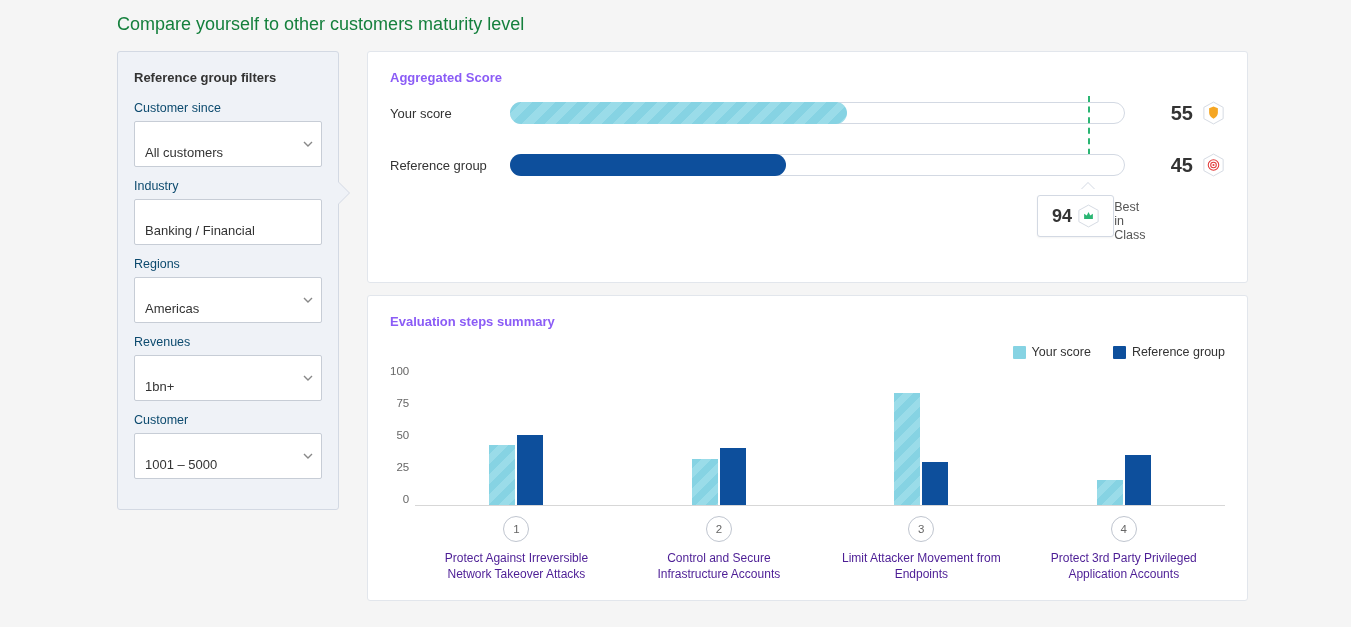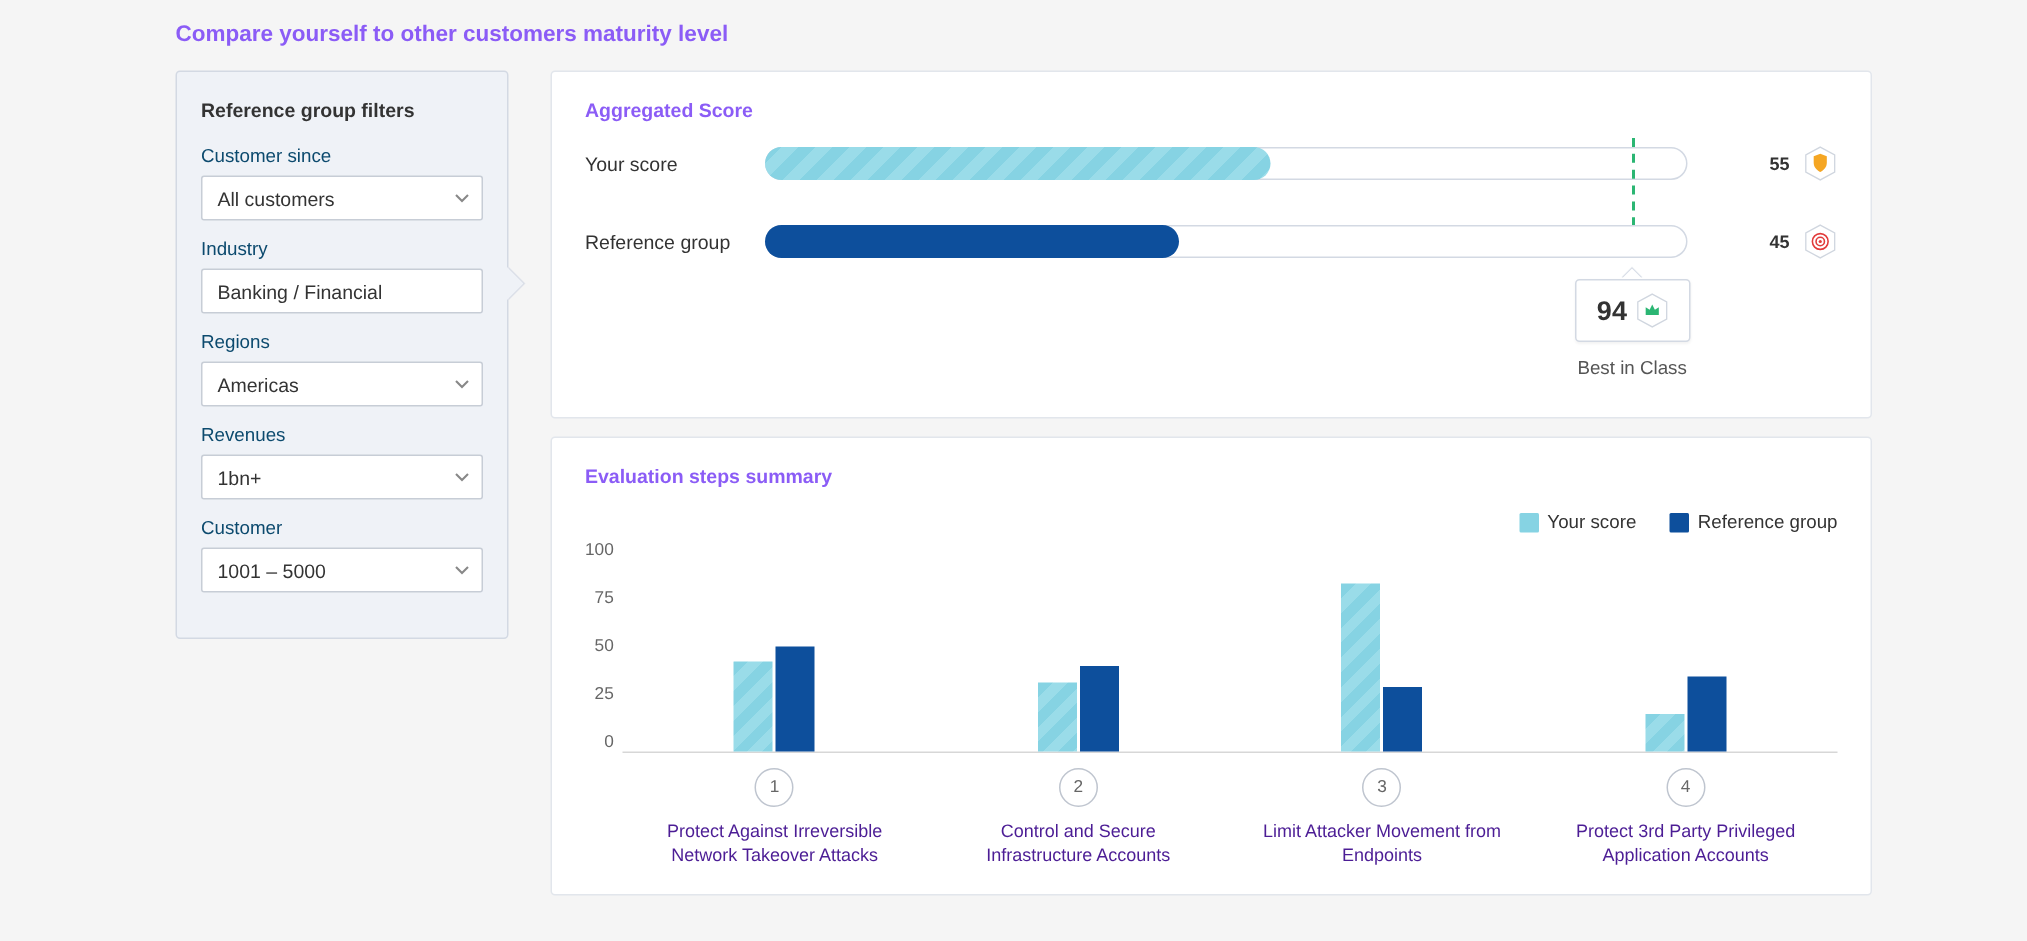--- a/index.html
+++ b/index.html
@@ -1,46 +1,46 @@
 <!DOCTYPE html>
 <html><head>
 <meta charset="utf-8">
 <style>
   html,body{margin:0;padding:0;background:#f5f5f5;font-family:"Segoe UI",Arial,sans-serif;color:#333;font-size:13px}
   .page{width:1351px;min-height:627px;box-sizing:border-box;padding:14px 0 0 117px}
-  .page-title{font-size:15px;font-weight:700;color:#8b5cf6;margin-bottom:16px}
+  .page-title{font-size:18px;font-weight:400;color:#15803d;margin-bottom:16px}
   .layout{display:flex;gap:28px;align-items:flex-start}
   
   .sidebar{width:222px;background:#eff2f7;border:1px solid #d3d9e3;border-radius:3px;padding:18px 16px;box-sizing:border-box;position:relative}
   .sidebar-title{font-weight:600;color:#333;margin-bottom:16px}
   .filter-group{margin-bottom:12px}
   .filter-label{font-size:12.5px;color:#0c4a6e;margin-bottom:6px}
-  .select{position:relative;background:#fff;border:1px solid #c7cdd6;border-radius:2px;height:28px;display:flex;align-items:center;padding:0 26px 0 10px;font-size:13px;color:#333;cursor:pointer}
+  .select{position:relative;background:#fff;border:1px solid #c7cdd6;border-radius:2px;height:28px;display:flex;align-items:center;padding:16px 26px 0 10px;font-size:13px;color:#333;cursor:pointer}
   .select .chev{position:absolute;right:8px;top:50%;transform:translateY(-50%);width:10px;height:10px;color:#888}
   .select .chev svg{display:block}
   .sidebar::after{content:"";position:absolute;right:-11px;top:130px;width:0;height:0;border-top:11px solid transparent;border-bottom:11px solid transparent;border-left:11px solid #eff2f7;filter:drop-shadow(1px 0 0 #d3d9e3)}
   
   .main{flex:0 0 880px;display:flex;flex-direction:column;gap:12px}
   .card{background:#fff;border:1px solid #e2e6ec;border-radius:3px;padding:18px 22px;box-sizing:border-box}
   .card-title{font-weight:600;color:#8b5cf6;margin-bottom:16px}
   
   .score-row{display:flex;align-items:center;margin-bottom:28px;position:relative}
   .score-row:last-of-type{margin-bottom:0}
   .score-label{width:120px;font-size:13px;color:#333}
   .bar-area{position:relative;flex:0 0 615px}
   .track{position:relative;height:20px;background:#fff;border:1px solid #d3d9e3;border-radius:11px;overflow:visible}
   .fill{position:absolute;left:-1px;top:-1px;height:22px;border-radius:11px}
   .fill-yours{background:repeating-linear-gradient(135deg,#86d3e3 0 8px,#9adce9 8px 16px)}
   .fill-ref{background:#0d4f9c}
   .bic-line{position:absolute;left:0;border-left:2px dashed #2bb673;pointer-events:none}
-  .score-value{width:50px;text-align:right;font-size:12px;font-weight:600;color:#333;margin-left:18px}
+  .score-value{width:50px;text-align:right;font-size:20px;font-weight:600;color:#333;margin-left:18px}
   .score-icon{width:24px;height:24px;margin-left:8px;display:flex;align-items:center;justify-content:center}
   .hexagon{width:21px;height:24px;position:relative}
   .hexagon svg{display:block}
-  .bic-callout{position:absolute;top:88px;width:102px;left:0;transform:translateX(-50%);display:flex;flex-direction:column;align-items:center}
+  .bic-callout{position:absolute;top:88px;width:102px;left:0;transform:translateX(-50%);display:flex;flex-direction:row;align-items:center}
   .bic-box{background:#fff;border:1px solid #d3d9e3;border-radius:3px;padding:8px 14px;display:flex;align-items:center;gap:6px;box-shadow:0 1px 2px rgba(0,0,0,.05)}
   .bic-box::before{content:"";position:absolute;top:-7px;left:50%;transform:translateX(-50%);width:0;height:0;border-left:7px solid transparent;border-right:7px solid transparent;border-bottom:7px solid #fff;filter:drop-shadow(0 -1px 0 #d3d9e3)}
   .bic-number{font-size:18px;font-weight:600;color:#333}
   .bic-caption{font-size:12.5px;color:#555;margin-top:10px}
   
   .legend{display:flex;gap:22px;justify-content:flex-end;font-size:12.5px;color:#333;margin-bottom:6px}
   .legend-item{display:flex;align-items:center;gap:6px}
   .swatch{width:13px;height:13px;border-radius:1px}
   .swatch-yours{background:#86d3e3}
   .swatch-ref{background:#0d4f9c}

